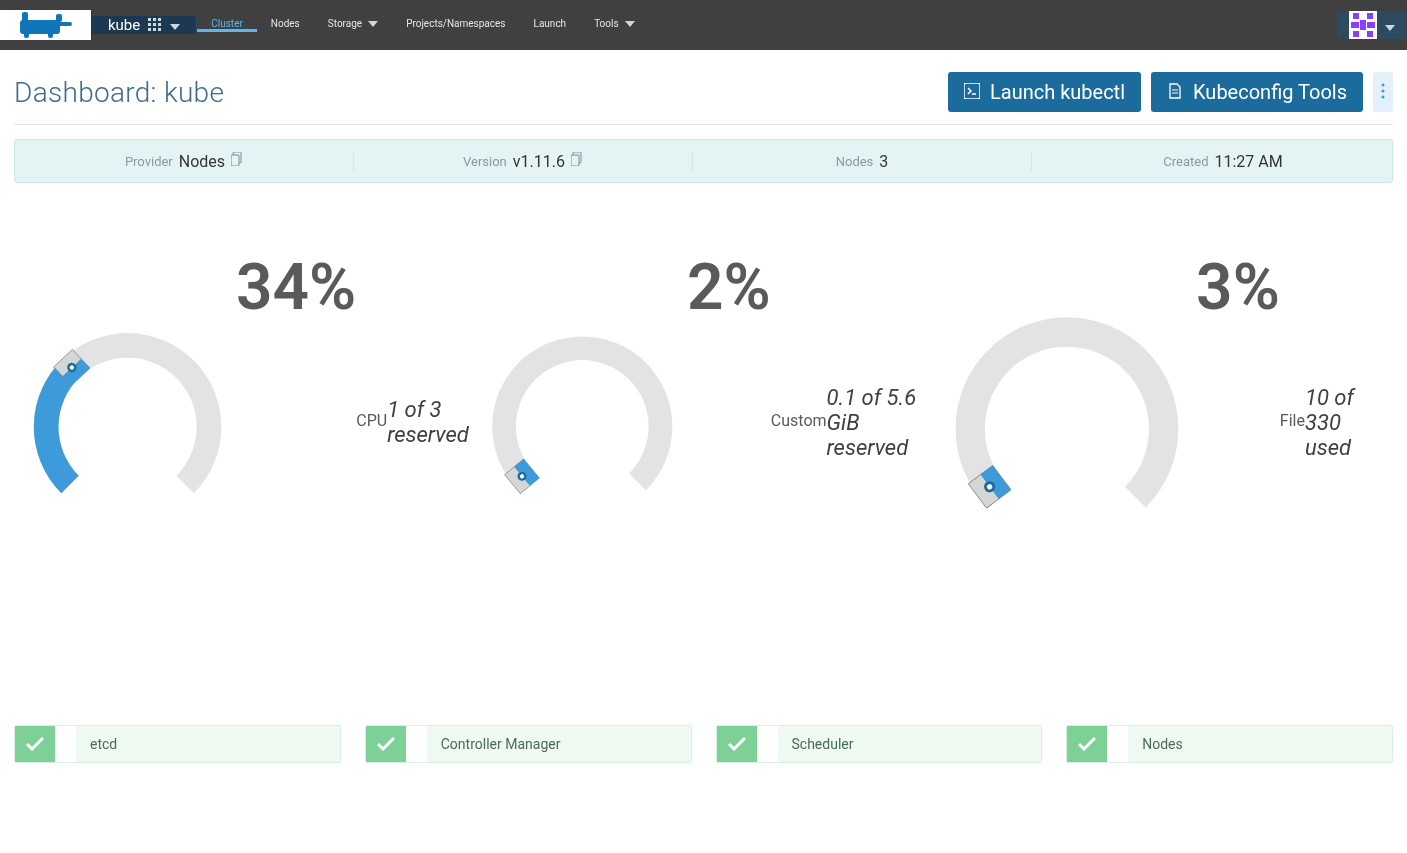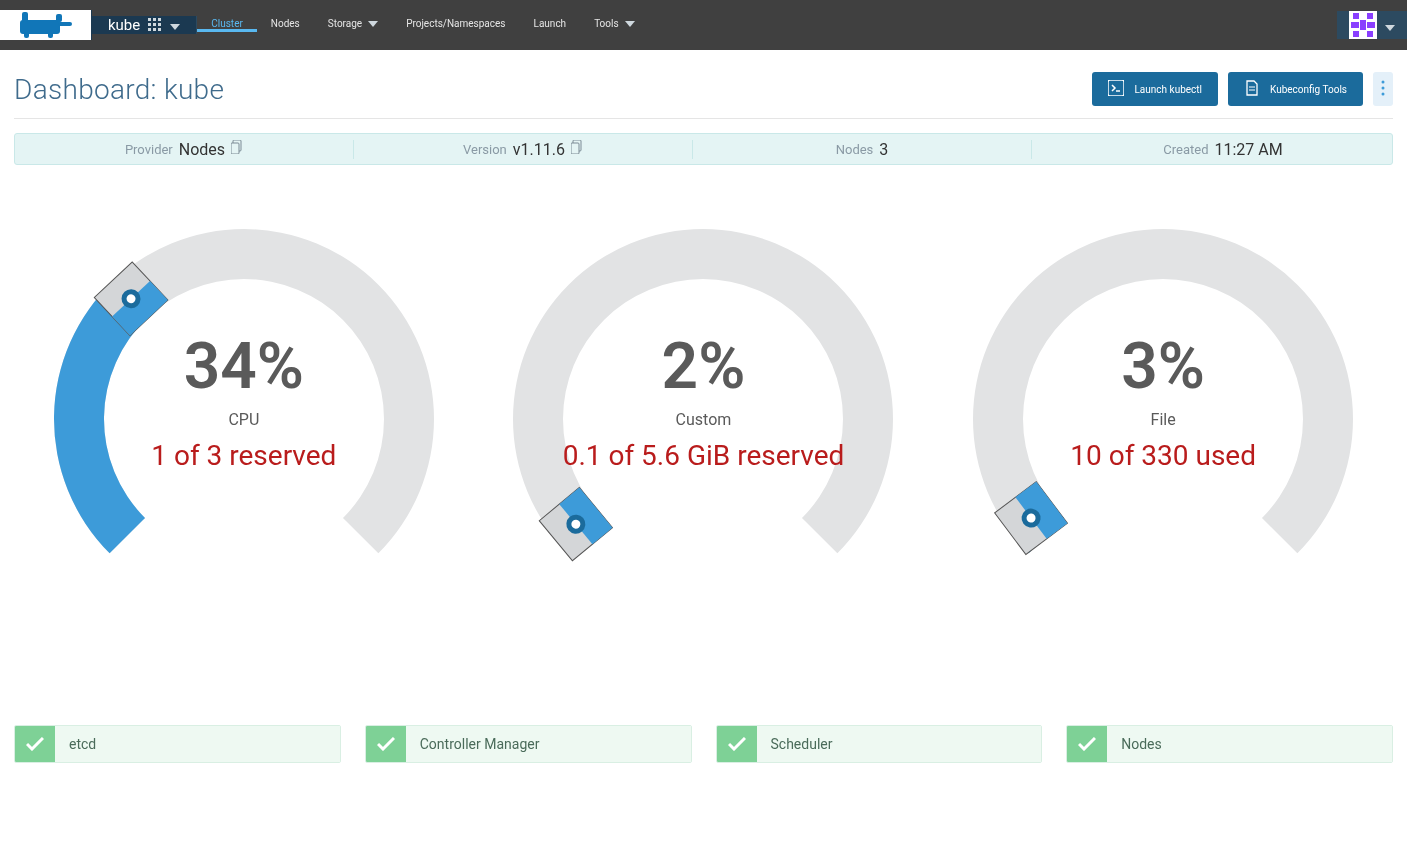--- a/index.html
+++ b/index.html
@@ -94,21 +94,21 @@
     gap: 10px;
     align-items: center;
   }
   .btn {
     display: inline-flex;
     align-items: center;
     gap: 10px;
     background: #1b6b9c;
     color: #fff;
     padding: 8px 16px;
-    font-size: 10px;
+    font-size: 20px;
     border-radius: 3px;
     cursor: pointer;
   }
   .btn-light {
     background: #e4f0f9;
     color: #3d9bd9;
     padding: 8px 8px;
   }
   .icon-sm { width: 16px; height: 16px; display:inline-block; }
 
@@ -119,21 +119,21 @@
   }
 
   
   .summary-strip {
     margin: 14px;
     background: #e4f4f4;
     border: 1px solid #c9e8e8;
     border-radius: 3px;
     display: flex;
     align-items: center;
-    height: 32px;
+    height: 44px;
   }
   .summary-cell {
     flex: 1;
     text-align: center;
     border-right: 1px solid #c9e8e8;
     font-size: 15px;
     color: #555;
     display: flex;
     align-items: center;
     justify-content: center;
@@ -145,41 +145,41 @@
 
   
   .gauges {
     display: flex;
     justify-content: space-around;
     padding: 30px 14px 60px 14px;
   }
   .gauge {
     width: 450px;
     display: flex;
-    flex-direction: column;
     align-items: center;
   }
   .gauge .gauge-svg { width: 440px; height: 380px; }
   .gauge .pct {
     font-size: 64px;
     font-weight: 600;
     color: #5a5a5a;
     margin-top: -260px;
     position: relative;
     z-index: 2;
   }
   .gauge .title {
     font-size: 16px;
     color: #5a5a5a;
     margin-top: 6px;
   }
   .gauge .sub {
-    font-size: 28px;
-    color: #b91c1c;
+    font-size: 22px;
+    color: #404040;
     margin-top: 10px;
+    font-style: italic;
   }
 
   
   .status-row {
     display: flex;
     gap: 24px;
     padding: 0 14px;
     position: absolute;
     bottom: 90px;
     left: 0; right: 0;
@@ -202,20 +202,21 @@
     color: #fff;
   }
   .status-tile .label {
     flex: 1;
     background: #eef9f2;
     display: flex;
     align-items: center;
     padding-left: 14px;
     font-size: 14px;
     color: #4a6b5a;
+    margin-left: 21px;
   }
 
   .chev-down { width:10px; height:6px; }
 </style>
 </head>
 <body>
 
 <div class="topbar">
   <div class="logo">
     <svg viewBox="0 0 56 30">

